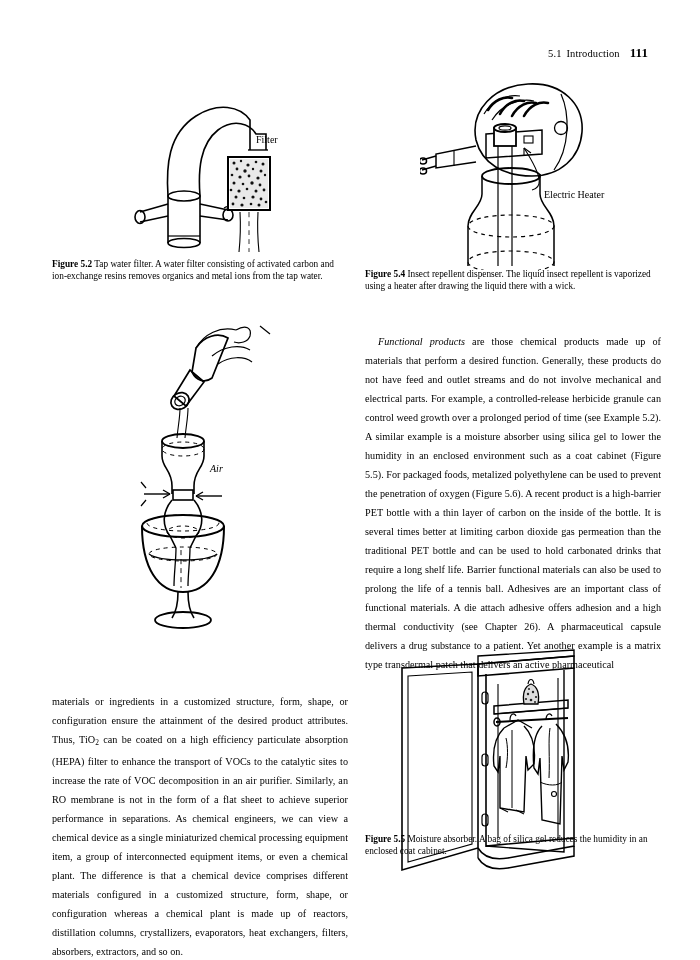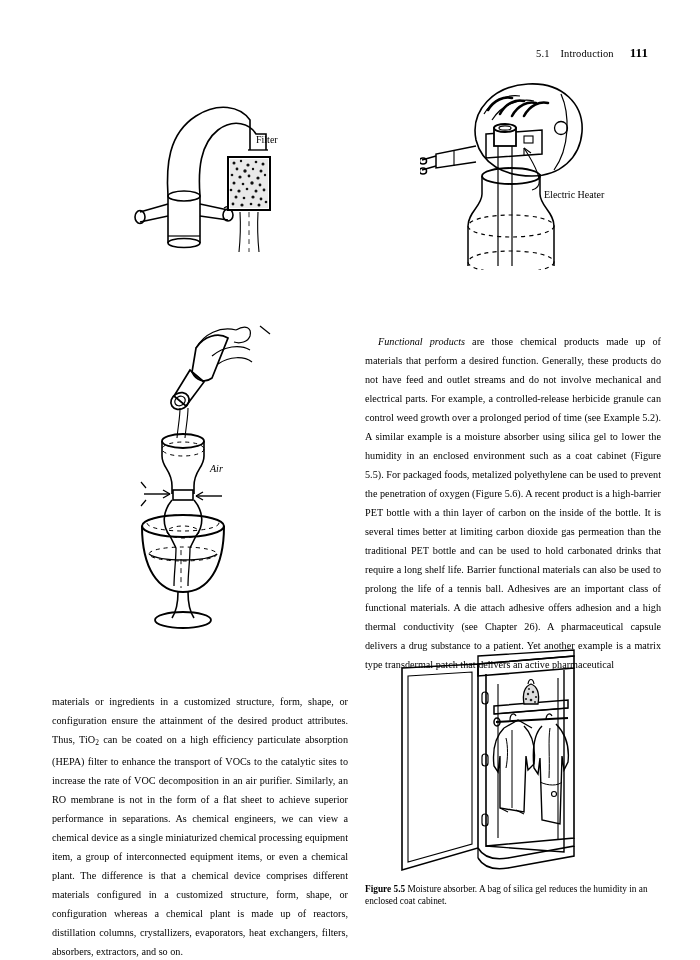--- a/index.html
+++ b/index.html
@@ -23,21 +23,21 @@
     height: 960px;
   }
 
   
   .running-head {
     position: absolute;
     right: 52px;
     top: 36px;
     display: flex;
     align-items: baseline;
-    gap: 11px;
+    gap: 5px;
     font-size: 10.5px;
     letter-spacing: .1px;
   }
   .rh-num { font-size: 10.5px; }
   .rh-title { font-size: 10.5px; text-align: center; }
   .rh-page {
     font-size: 13px;
     font-weight: bold;
     margin-left: 5px;
     margin-top: 9px;
@@ -151,20 +151,24 @@
       </g>
       <rect x="128" y="99" width="42" height="53" fill="none" stroke="#000" stroke-width="2"></rect>
 
       <path d="M140 154 C141 172 140 184 139 194" stroke-width="1.1"></path>
       <path d="M158 154 C157 172 158 184 159 194" stroke-width="1.1"></path>
       <path d="M149 154 C149 172 149 184 149 194" stroke-width=".8" stroke-dasharray="5 4"></path>
     </svg>
     <div class="fig-label" style="left:156px; top:76px;">Filter</div>
   </div>
 
+  <div class="caption" style="left:52px; top:258px; width:296px;">
+    <b>Figure 5.2</b>
+    <span>Tap water filter. A water filter consisting of activated carbon and ion-exchange resins removes organics and metal ions from the tap water.</span>
+  </div>
 
   <div class="figure" style="left:420px; top:70px; width:235px; height:200px;">
     <svg width="235" height="200" viewBox="0 0 235 200" fill="none" stroke="#000" stroke-width="1.6">
 
       <path d="M56 70 C50 40 74 16 108 14 C142 12 164 34 162 62 C160 88 140 106 112 106 C84 106 62 94 56 70 Z"></path>
 
       <path d="M141 24 C150 44 150 78 134 100" stroke-width="1.2"></path>
       <circle cx="141" cy="58" r="6.5" stroke-width="1.3"></circle>
 
       <g stroke-width="2.6" stroke-linecap="round">
@@ -197,20 +201,24 @@
       <ellipse cx="91" cy="106" rx="29" ry="8" stroke-width="1.8"></ellipse>
       <ellipse cx="91" cy="156" rx="43" ry="11" stroke-width="1.2" stroke-dasharray="4 4"></ellipse>
       <ellipse cx="91" cy="192" rx="43" ry="11" stroke-width="1.2" stroke-dasharray="4 4"></ellipse>
 
       <path d="M112 120 C120 118 126 112 104 78" stroke-width="1.1"></path>
       <path d="M104 78 l7 5 M104 78 l0 8" stroke-width="1.1"></path>
     </svg>
     <div class="fig-label" style="left:124px; top:119px;">Electric Heater</div>
   </div>
 
+  <div class="caption" style="left:365px; top:268px; width:296px;">
+    <b>Figure 5.4</b>
+    <span>Insect repellent dispenser. The liquid insect repellent is vaporized using a heater after drawing the liquid there with a wick.</span>
+  </div>
 
   <div class="col-text" style="left:365px; top:332px; width:296px;">
     <p class="indent">
       <i>Functional products</i><span> are those chemical products made up of materials that perform a desired function. Generally, these products do not have feed and outlet streams and do not involve mechanical and electrical parts. For example, a controlled-release herbicide granule can control weed growth over a prolonged period of time (see Example 5.2). A similar example is a moisture absorber using silica gel to lower the humidity in an enclosed environment such as a coat cabinet (Figure 5.5). For packaged foods, metalized polyethylene can be used to prevent the penetration of oxygen (Figure 5.6). A recent product is a high-barrier PET bottle with a thin layer of carbon on the inside of the bottle. It is several times better at limiting carbon dioxide gas permeation than the traditional PET bottle and can be used to hold carbonated drinks that require a long shelf life. Barrier functional materials can also be used to prolong the life of a tennis ball. Adhesives are an important class of functional materials. A die attach adhesive offers adhesion and a high thermal conductivity (see Chapter 26). A pharmaceutical capsule delivers a drug substance to a patient. Yet another example is a matrix type transdermal patch that delivers an active pharmaceutical</span>
     </p>
   </div>
 
   <div class="figure" style="left:100px; top:320px; width:220px; height:312px;">
     <svg width="220" height="312" viewBox="0 0 220 312" fill="none" stroke="#000" stroke-width="1.6">
 
@@ -324,18 +332,18 @@
       <rect x="90" y="44" width="6" height="12" rx="3" stroke-width="1.2"></rect>
       <rect x="90" y="106" width="6" height="12" rx="3" stroke-width="1.2"></rect>
       <rect x="90" y="166" width="6" height="12" rx="3" stroke-width="1.2"></rect>
 
       <path d="M86 200 C92 210 104 212 116 210 L182 198 L182 190" stroke-width="1.5"></path>
       <path d="M86 210 C92 220 104 222 116 220 L182 208 L182 198" stroke-width="1.5"></path>
       <path d="M86 200 L86 210" stroke-width="1.3"></path>
     </svg>
   </div>
 
-  <div class="caption" style="left:365px; top:883px; width:296px;">
+  <div class="caption" style="left:365px; top:833px; width:296px;">
     <b>Figure 5.5</b>
     <span>Moisture absorber. A bag of silica gel reduces the humidity in an enclosed coat cabinet.</span>
   </div>
 
 </div>
 
 </body></html>

